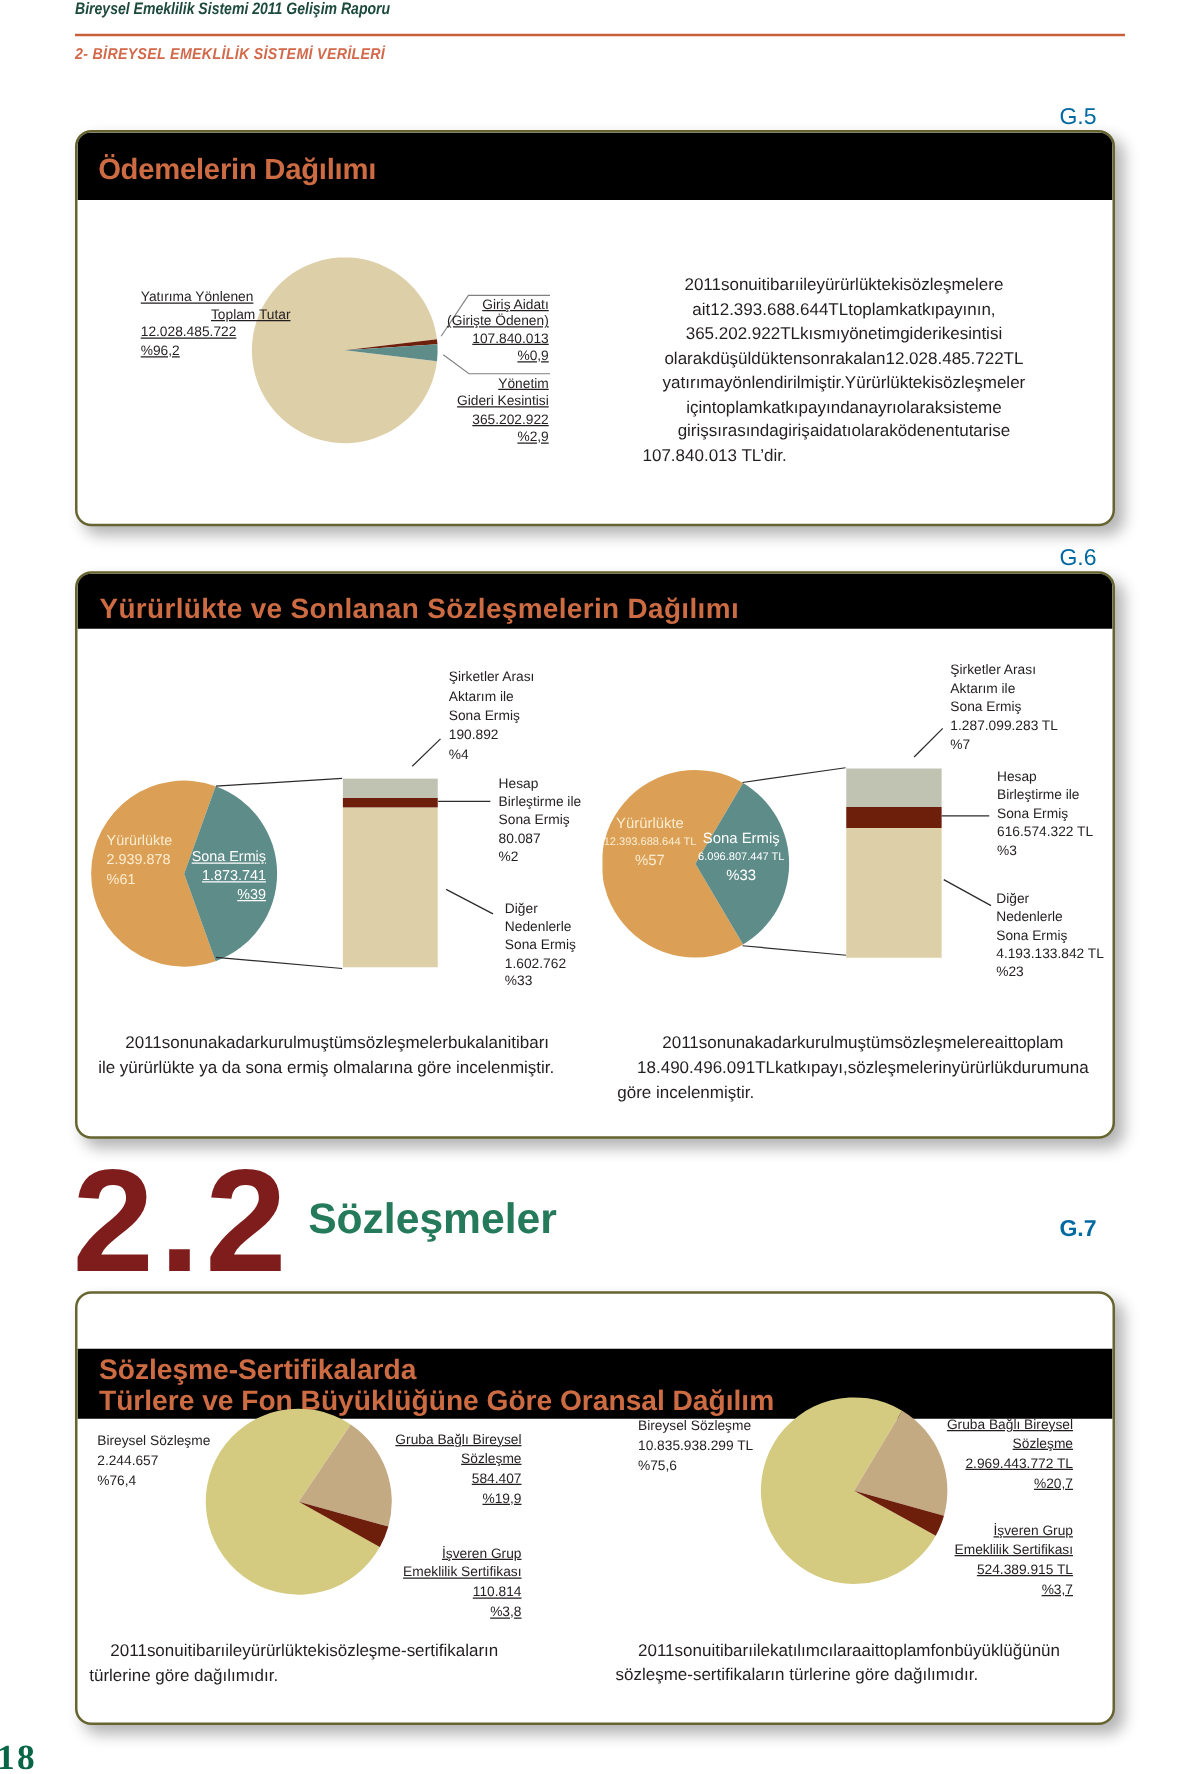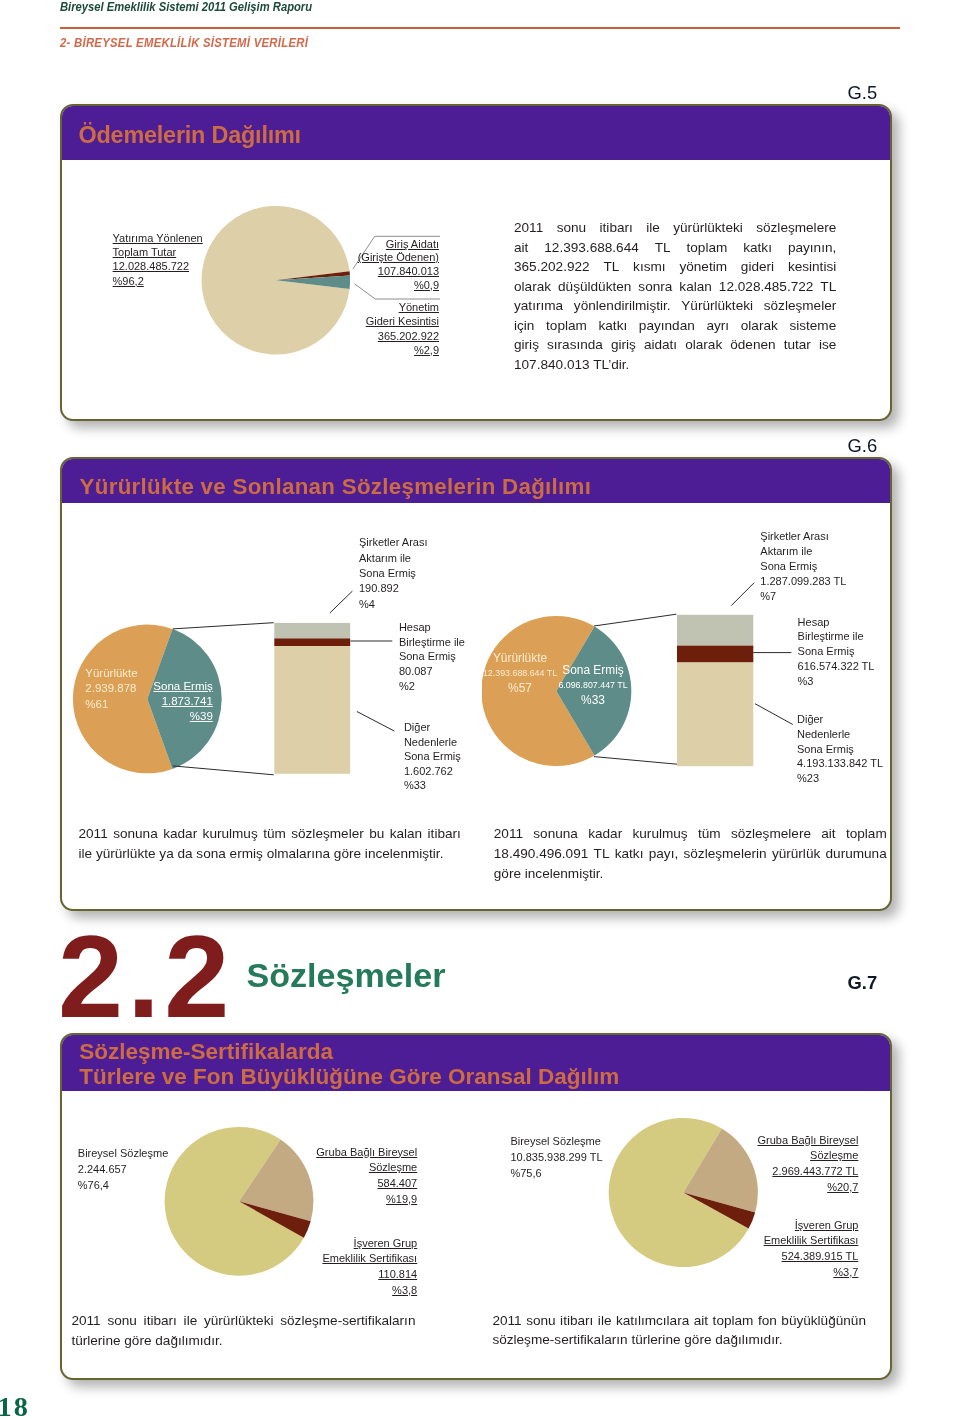--- a/index.html
+++ b/index.html
@@ -13,51 +13,51 @@
                  transform:scaleX(.845);transform-origin:0 0;}
   #header-rule{left:60px;top:27px;width:840px;height:1.6px;background:#c65f3a;}
   #section-title{left:60px;top:36px;font-size:12.6px;font-weight:bold;font-style:italic;
                  color:#d2694a;letter-spacing:.3px;white-space:nowrap;
                  transform:scaleX(.9);transform-origin:0 0;}
 
   
   .fig-box{border:2px solid #66642f;border-radius:13px;background:#fff;
            box-shadow:7px 7px 12px rgba(0,0,0,.3);box-sizing:border-box;overflow:hidden;
            left:60px;width:832px;}
-  .fig-head{background:#4c1d95;width:100%;box-sizing:border-box;position:relative;}
+  .fig-head{background:#000000;width:100%;box-sizing:border-box;position:relative;}
   .fig-title{color:#cd6b42;font-weight:bold;position:absolute;}
-  .fig-code{color:#0f172a;font-size:18.4px;position:absolute;font-family:"Liberation Sans",sans-serif;}
+  .fig-code{color:#0369a1;font-size:18.4px;position:absolute;font-family:"Liberation Sans",sans-serif;}
 
   .pie-svg{position:absolute;}
   #box-g5{top:104px;height:317px;}
   #box-g5 .fig-head{height:54px;}
   #box-g5 .fig-title{left:16.5px;top:16px;font-size:23.4px;letter-spacing:-0.2px;}
   #code-g5{left:847.5px;top:81.5px;}
 
   #box-g6{top:457px;height:454px;}
   #box-g6 .fig-head{height:44px;}
   #box-g6 .fig-title{left:17.6px;top:15px;font-size:22.3px;letter-spacing:0.3px;}
   #code-g6{left:847.5px;top:434.5px;}
 
   #sec-number{left:58px;top:918px;font-size:117px;font-weight:bold;color:#7f1d1d;
               line-height:1;letter-spacing:4.3px;}
   #sec-label{left:246.5px;top:957.5px;font-size:34.1px;font-weight:bold;color:#257a5c;line-height:1;}
   #page-num{left:-2.5px;top:1393px;font-family:"Liberation Serif",serif;font-weight:bold;
             font-size:28.3px;color:#086647;line-height:1;letter-spacing:2px;}
   #box-g7{top:1033px;height:347px;}
-  #box-g7 .fig-head{height:56px;}
+  #box-g7 .fig-head{height:56px;margin-top:44px;}
   #box-g7 .fig-title{left:17.2px;top:4px;font-size:22.5px;line-height:25.1px;letter-spacing:0px;}
   #code-g7{left:847.5px;top:972px;font-weight:bold;}
 
   
   .lbl{position:absolute;font-size:11px;color:#231f20;line-height:14.4px;z-index:5;}
   .lbl.pre{white-space:pre-line;}
   .lbl.r{text-align:right;text-decoration:underline;}
   .para{position:absolute;font-size:13.2px;color:#231f20;line-height:19.6px;}
-  .para .jl{display:flex;justify-content:space-between;white-space:pre;}
+  .para .jl{display:flex;justify-content:center;white-space:pre;}
   .para .jl.last{justify-content:flex-start;}
   .para .jl > span{white-space:pre;}
 
   svg{display:block;}
 </style>
 </head>
 <body>
 
 <div class="abs" id="running-title">Bireysel Emeklilik Sistemi 2011 Gelişim Raporu</div>
 <div class="abs" id="header-rule"></div>
@@ -72,21 +72,21 @@
     <g fill="none" stroke="#808080" stroke-width="0.9">
       <path d="M 290.9 163 L 312.7 130.3 L 378 130.3"></path>
       <path d="M 292.6 177.8 L 313.2 193 L 378 193"></path>
     </g>
   <path d="M 213.80 174.20 L 287.58 183.00 A 74.3 74.3 0 1 1 287.56 165.30 Z" fill="#ddcfa8"></path>
       <path d="M 213.80 174.20 L 287.56 165.30 A 74.3 74.3 0 0 1 287.95 169.48 Z" fill="#6d1f0c"></path>
       <path d="M 213.80 174.20 L 287.95 169.48 A 74.3 74.3 0 0 1 287.58 183.00 Z" fill="#5e8c88"></path>
     </svg>
   <div class="lbl r" style="left:50.6px;top:124.5px;width:176px;">
     <div style="text-align:left">Yatırıma Yönlenen</div>
-    <div style="text-align:left">Toplam Tutar</div>
+    <div style="text-align:center">Toplam Tutar</div>
     <div style="text-align:left">12.028.485.722</div>
     <div style="text-align:left">%96,2</div>
   </div>
   <div class="lbl r" style="left:280px;top:131.5px;width:97px;line-height:13.8px;">
     <div>Giriş Aidatı</div>
     <div>(Girişte Ödenen)</div>
     <div>107.840.013</div>
     <div>%0,9</div>
   </div>
   <div class="lbl r" style="left:280px;top:194.1px;width:97px;line-height:14.2px;">

